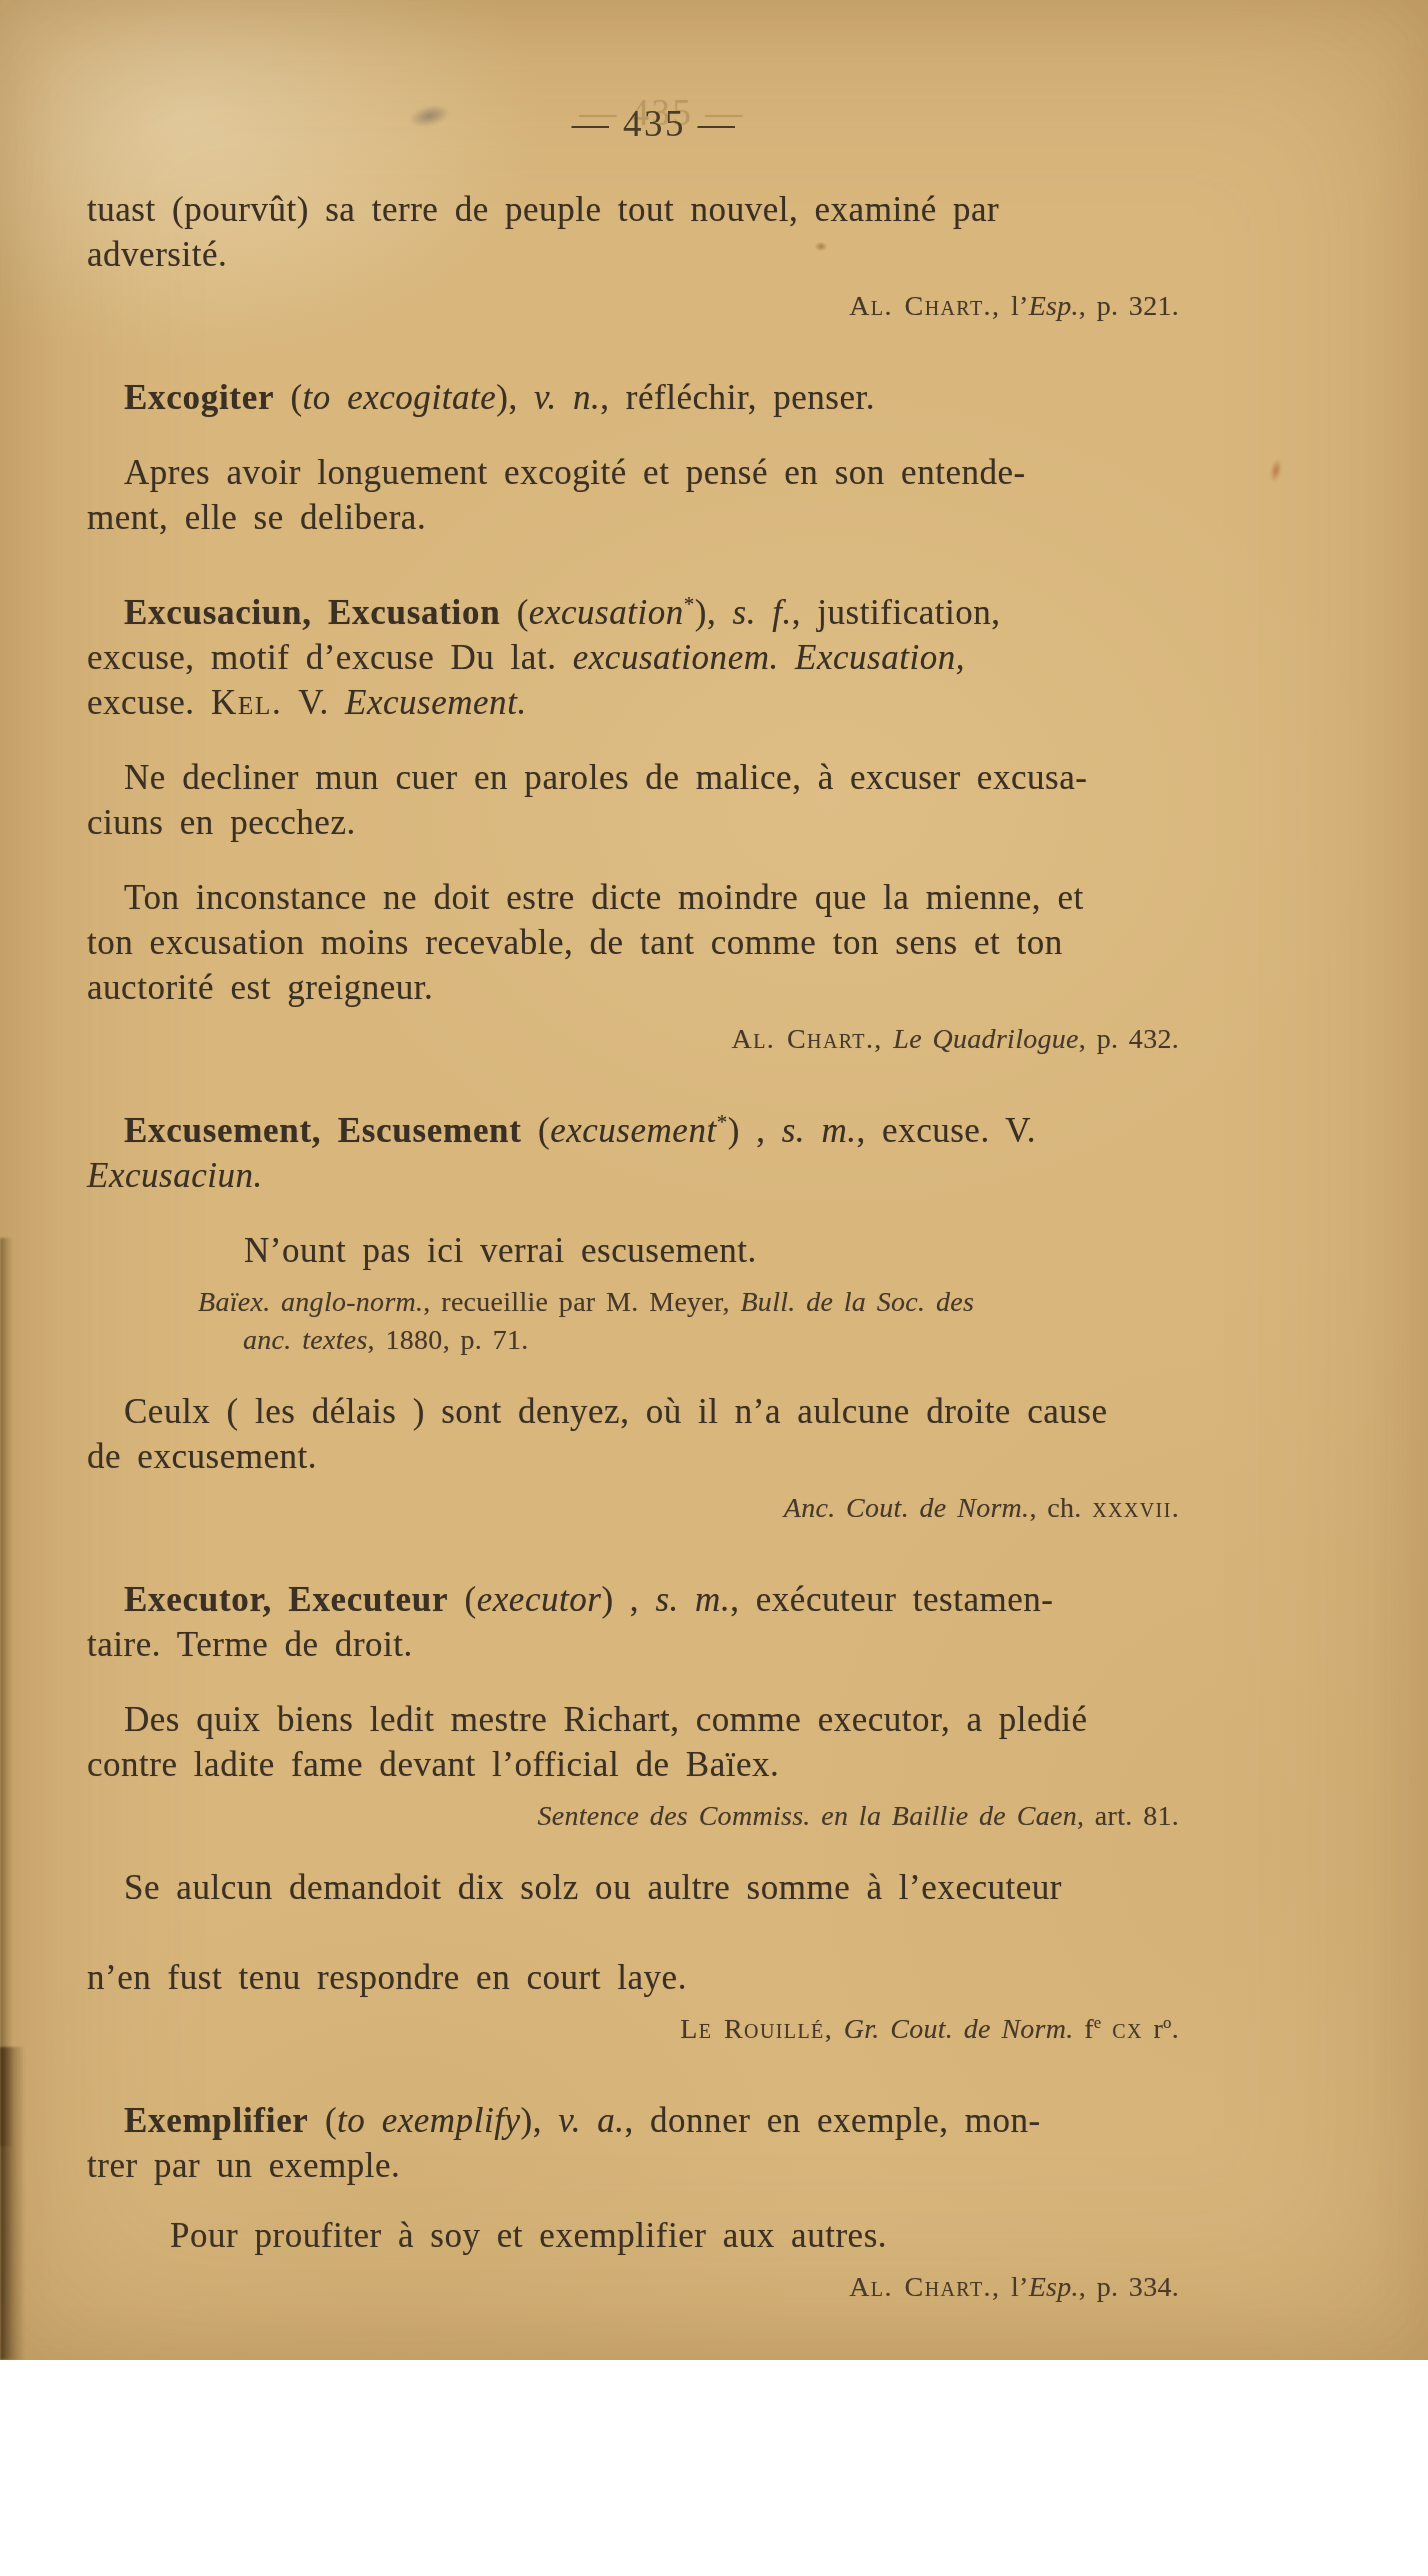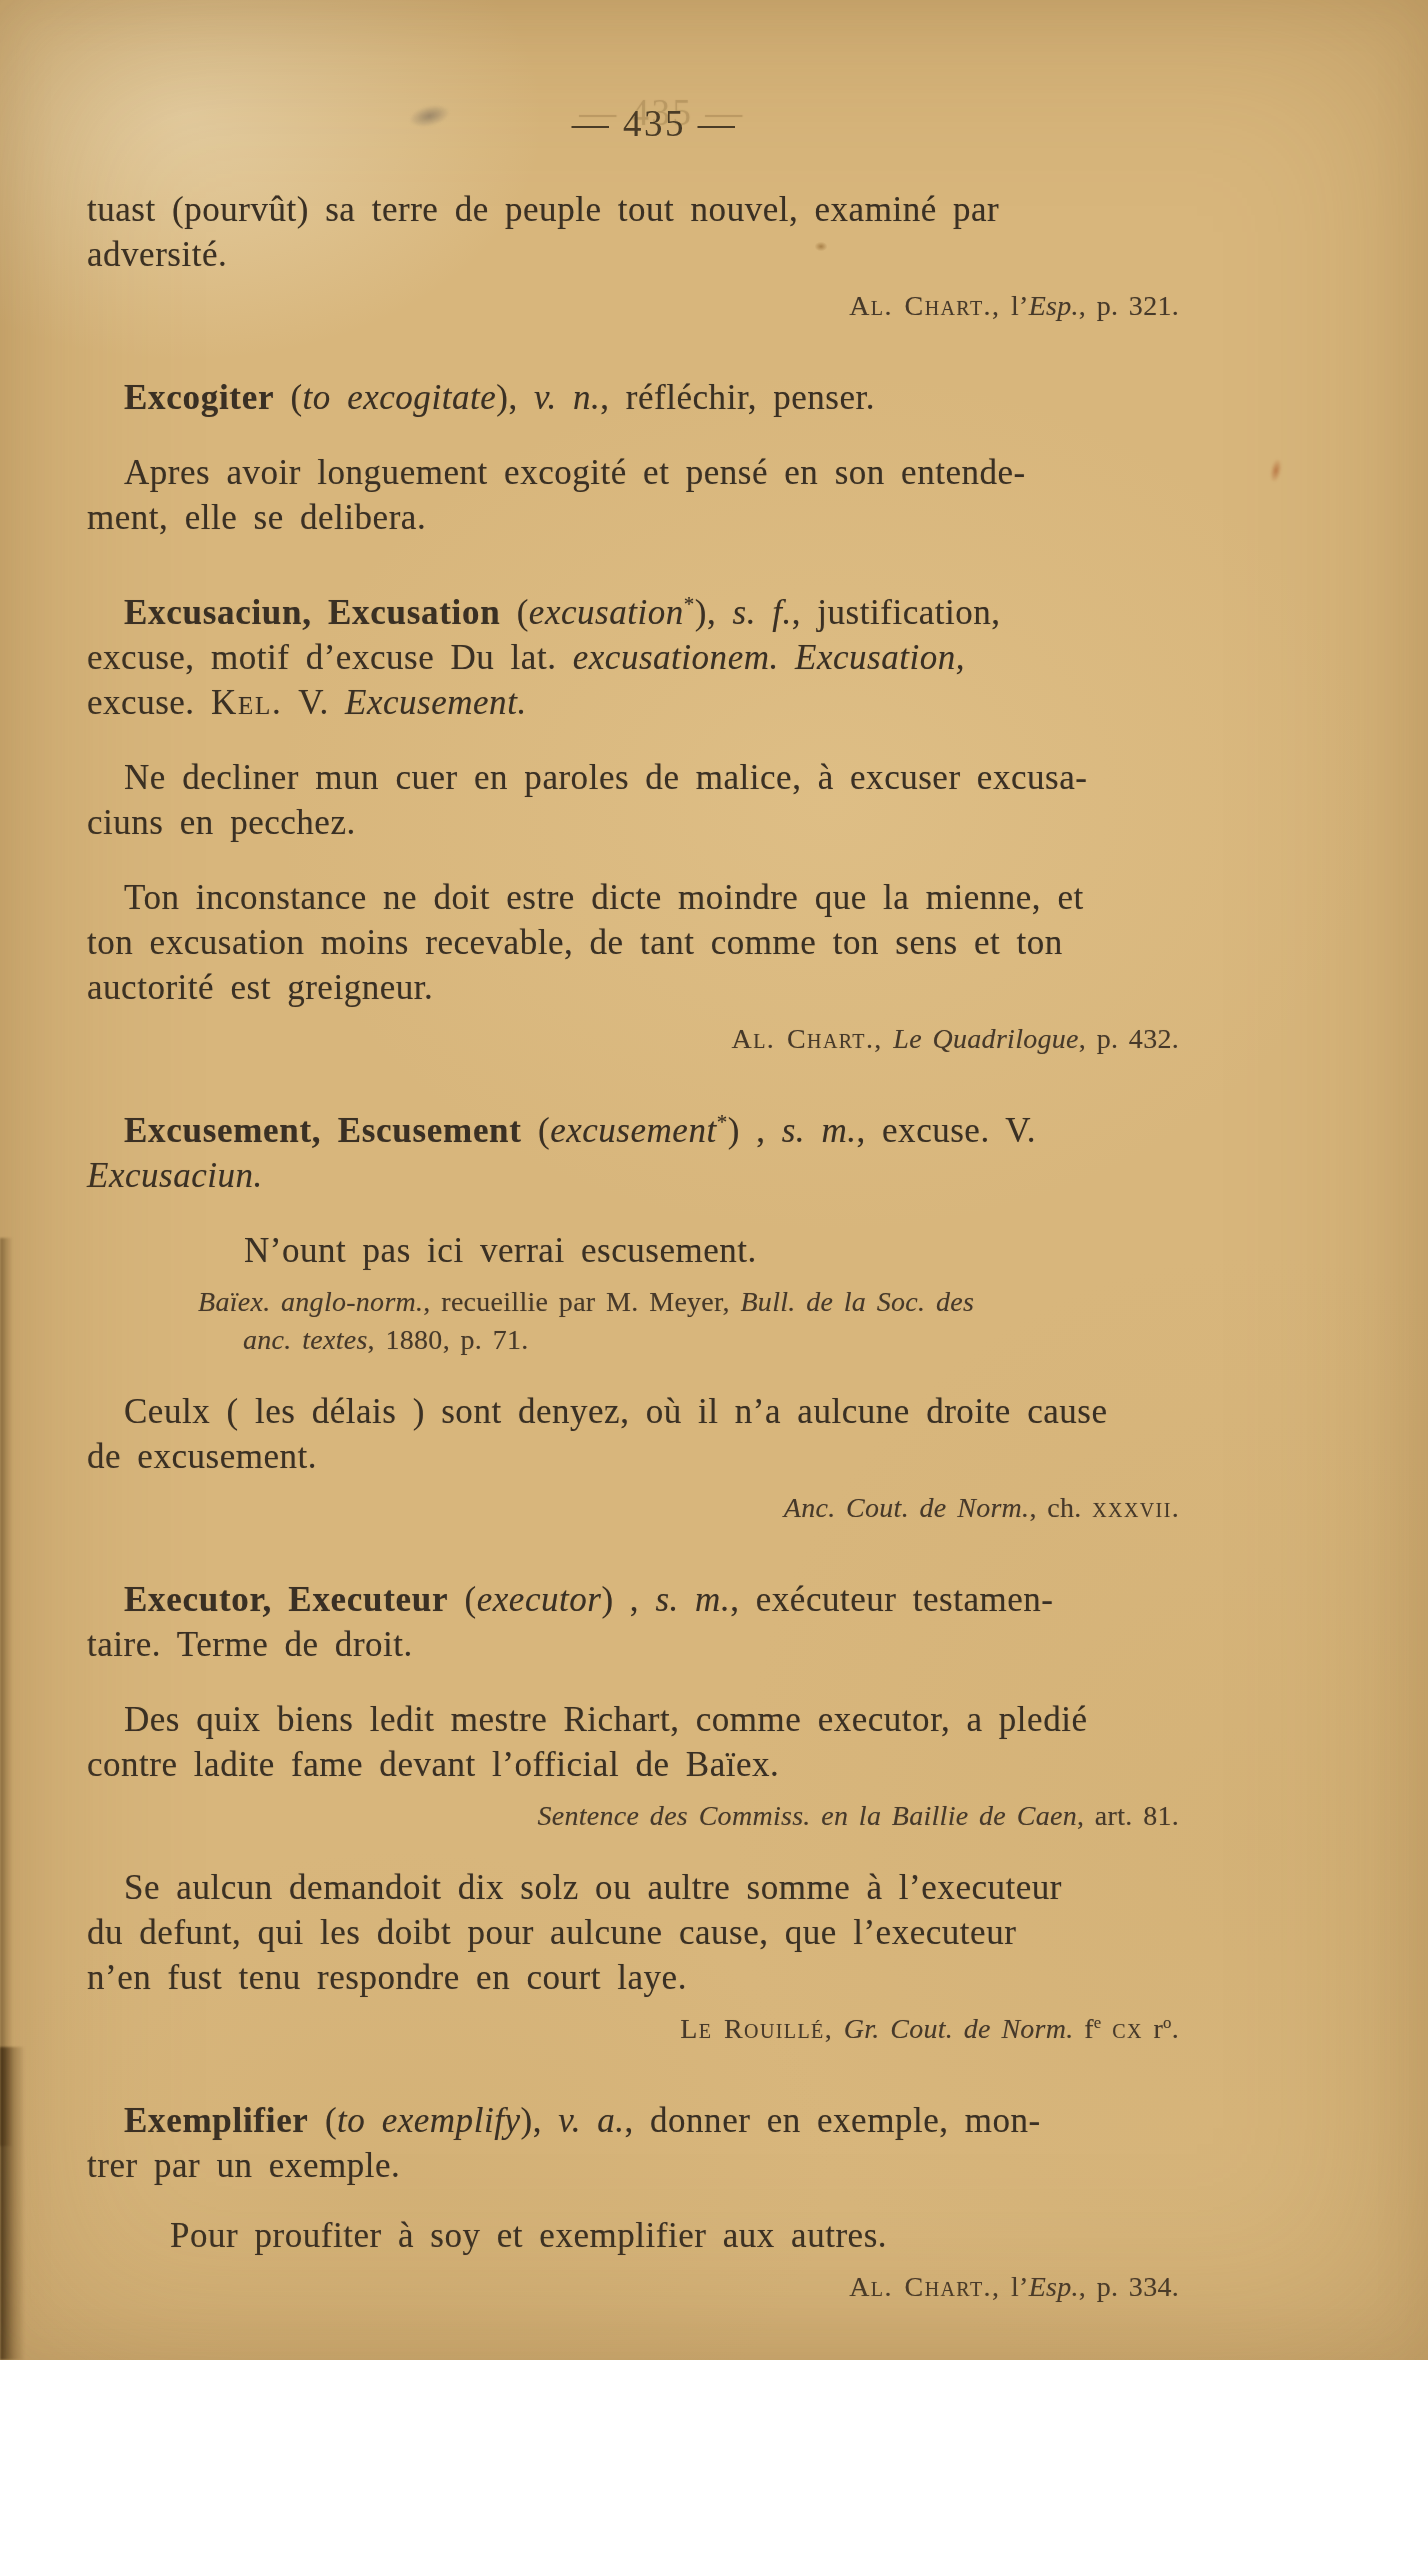--- a/index.html
+++ b/index.html
@@ -109,20 +109,20 @@
     <p class="tx quote"><span>Ton inconstance ne doit estre dicte moindre que la mienne, et</span><br><span>ton excusation moins recevable, de tant comme ton sens et ton</span><br><span>auctorité est greigneur.</span></p>
     <p class="cite"><span class="run-sc">Al. Chart.,</span><span> </span><span class="run-i">Le Quadrilogue</span><span>, p. 432.</span></p>
     <p class="tx entry"><span class="run-b">Excusement, Escusement</span><span> (</span><span class="run-i">excusement</span><span class="run-sup">*</span><span>) , </span><span class="run-i">s. m.</span><span>, excuse. V.</span><br><span class="run-i">Excusaciun.</span></p>
     <p class="tx quote-deep"><span>N’ount pas ici verrai escusement.</span></p>
     <p class="cite-left"><span class="run-i">Baïex. anglo-norm.</span><span>, recueillie par M. Meyer, </span><span class="run-i">Bull. de la Soc. des</span><br><span class="run-i">anc. textes</span><span>, 1880, p. 71.</span></p>
     <p class="tx quote"><span>Ceulx ( les délais ) sont denyez, où il n’a aulcune droite cause</span><br><span>de excusement.</span></p>
     <p class="cite"><span class="run-i">Anc. Cout. de Norm.</span><span>, ch. </span><span class="run-sc">xxxvii</span><span>.</span></p>
     <p class="tx entry"><span class="run-b">Executor, Executeur</span><span> (</span><span class="run-i">executor</span><span>) , </span><span class="run-i">s. m.</span><span>, exécuteur testamen-</span><br><span>taire. Terme de droit.</span></p>
     <p class="tx quote"><span>Des quix biens ledit mestre Richart, comme executor, a pledié</span><br><span>contre ladite fame devant l’official de Baïex.</span></p>
     <p class="cite"><span class="run-i">Sentence des Commiss. en la Baillie de Caen</span><span>, art. 81.</span></p>
-    <p class="tx quote"><span>Se aulcun demandoit dix solz ou aultre somme à l’executeur</span><br><span>du defunt, qui les doibt pour aulcune cause, que l’executeur</span><br><span>n’en fust tenu respondre en court laye.</span></p>
+    <p class="tx quote"><span>Se aulcun demandoit dix solz ou aultre somme à l’executeur</span><br><br><span>n’en fust tenu respondre en court laye.</span></p>
     <p class="cite"><span class="run-sc">Le Rouillé,</span><span> </span><span class="run-i">Gr. Cout. de Norm.</span><span> f</span><span class="run-sup">e</span><span> </span><span class="run-sc">cx</span><span> r</span><span class="run-sup">o</span><span>.</span></p>
     <p class="tx entry"><span class="run-b">Exemplifier</span><span> (</span><span class="run-i">to exemplify</span><span>), </span><span class="run-i">v. a.</span><span>, donner en exemple, mon-</span><br><span>trer par un exemple.</span></p>
     <p class="tx quote-mid"><span>Pour proufiter à soy et exemplifier aux autres.</span></p>
     <p class="cite"><span class="run-sc">Al. Chart.,</span><span> l’</span><span class="run-i">Esp.</span><span>, p. 334.</span></p>
   </main>
 </div>
 
 
 </body></html>

